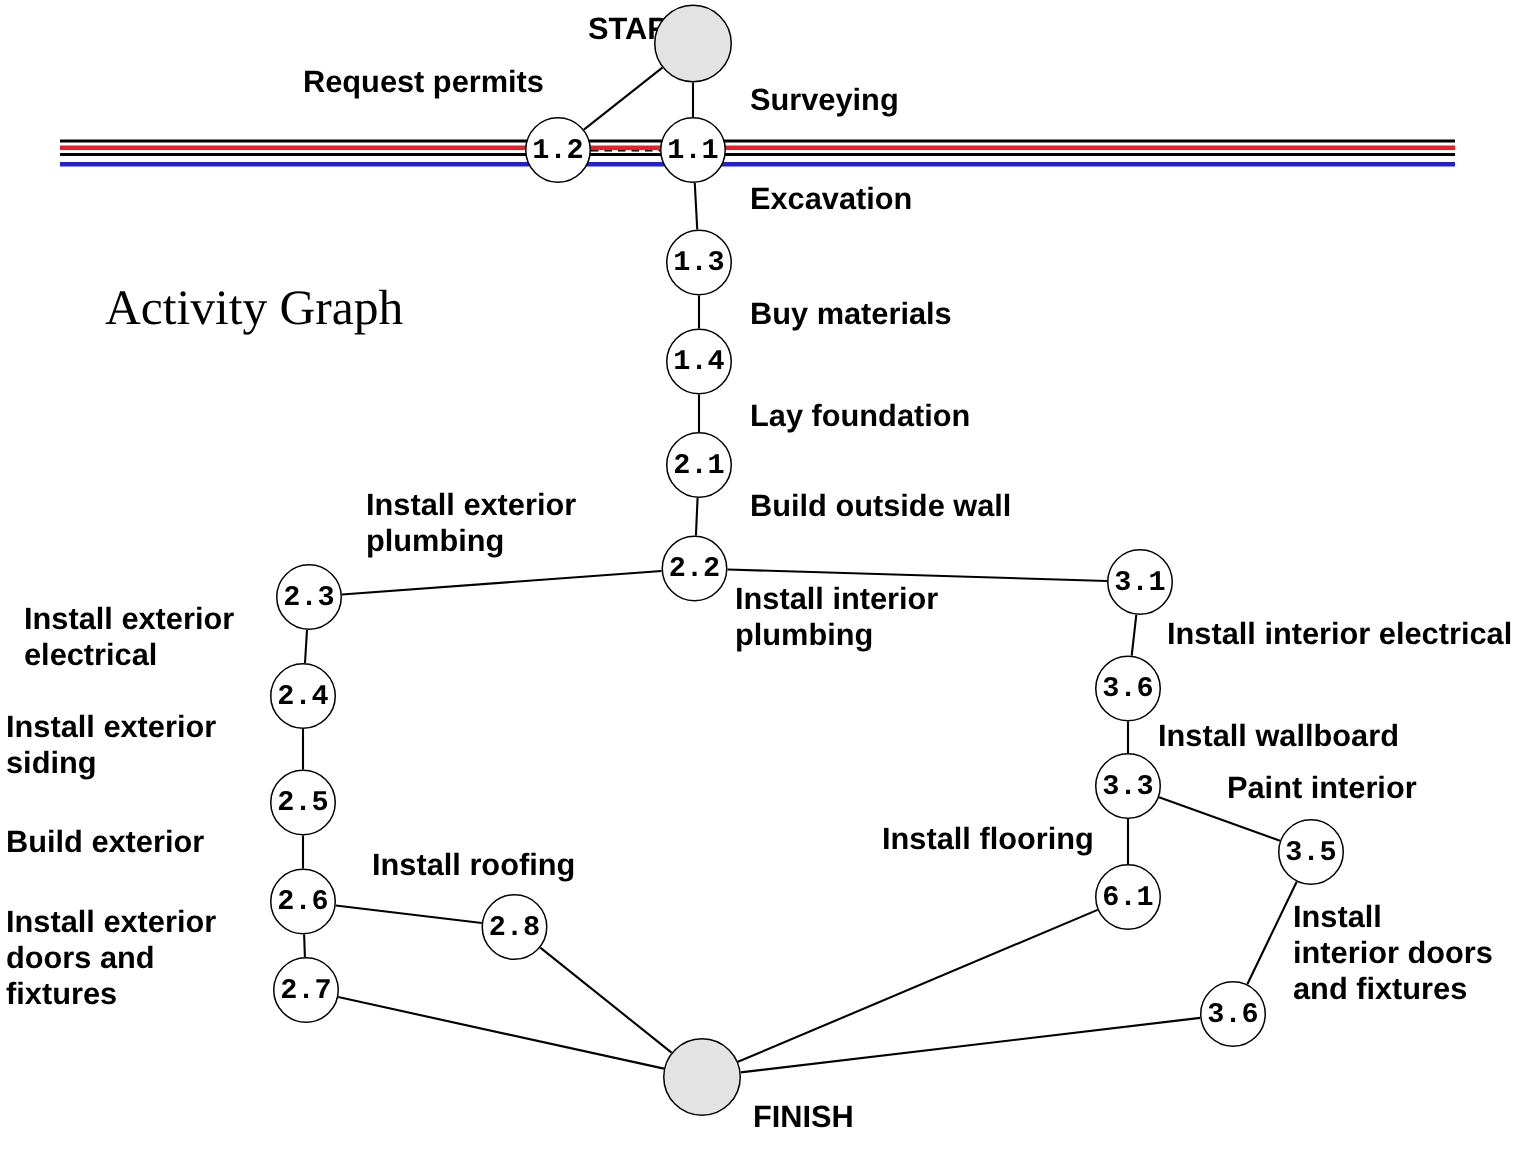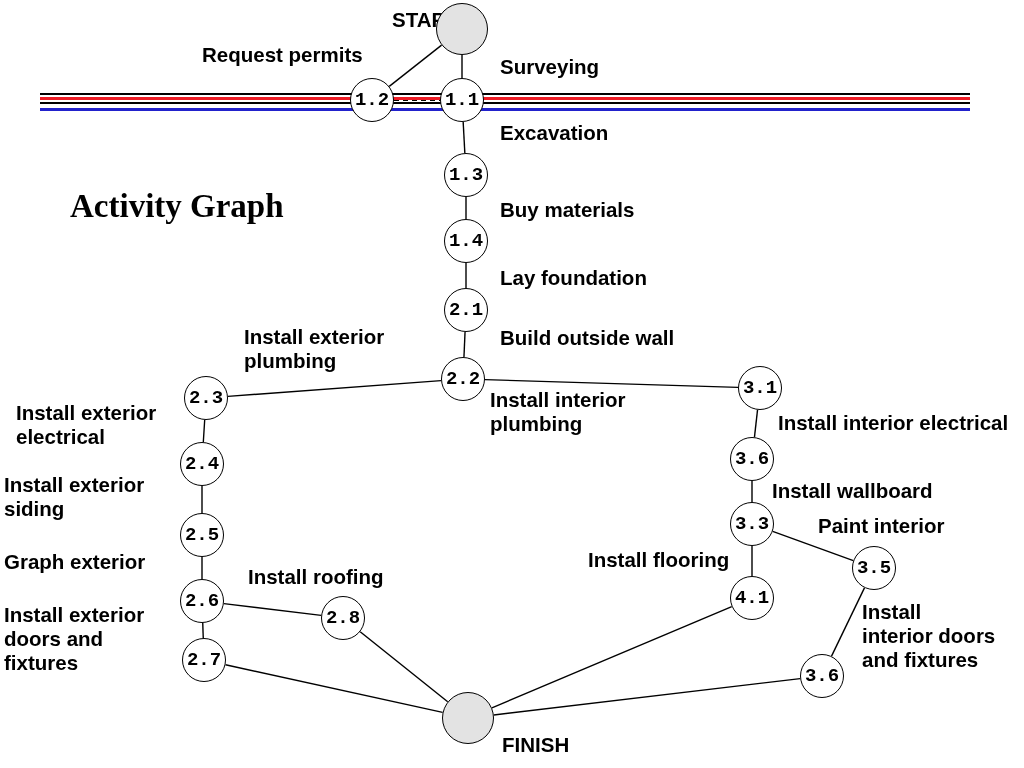--- a/index.html
+++ b/index.html
@@ -44,21 +44,21 @@
     font-family: "Liberation Sans", sans-serif;
     font-weight: bold;
     font-size: 20.5px;
     color: #000000;
     line-height: 1.16;
     white-space: pre;
   }
   .title {
     position: absolute;
     font-family: "Liberation Serif", serif;
-    font-weight: bold;
+    font-weight: normal;
     font-size: 33px;
     color: #000000;
     white-space: pre;
   }
   .rule {
     position: absolute;
     left: 40px;
     width: 930px;
     height: 3px;
   }
@@ -114,21 +114,21 @@
       <div class="label" style="left: 500px; top: 266px;">Lay foundation</div>
       <div class="label" style="left: 500px; top: 326px;">Build outside wall</div>
       <div class="label" style="left: 244px; top: 325px;">Install exterior
 plumbing</div>
       <div class="label" style="left: 490px; top: 388px;">Install interior
 plumbing</div>
       <div class="label" style="left: 16px; top: 401px;">Install exterior
 electrical</div>
       <div class="label" style="left: 4px; top: 473px;">Install exterior
 siding</div>
-      <div class="label" style="left: 4px; top: 550px;">Graph exterior</div>
+      <div class="label" style="left: 4px; top: 550px;">Build exterior</div>
       <div class="label" style="left: 4px; top: 603px;">Install exterior
 doors and
 fixtures</div>
       <div class="label" style="left: 248px; top: 565px;">Install roofing</div>
       <div class="label" style="left: 778px; top: 411px;">Install interior electrical</div>
       <div class="label" style="left: 772px; top: 479px;">Install wallboard</div>
       <div class="label" style="left: 818px; top: 514px;">Paint interior</div>
       <div class="label" style="left: 588px; top: 548px;">Install flooring</div>
       <div class="label" style="left: 862px; top: 600px;">Install
 interior doors
@@ -145,18 +145,18 @@
       <div class="node" style="left: 441px; top: 357px; width: 44px; height: 44px;">2.2</div>
       <div class="node" style="left: 184px; top: 376px; width: 44px; height: 44px;">2.3</div>
       <div class="node" style="left: 180px; top: 442px; width: 44px; height: 44px;">2.4</div>
       <div class="node" style="left: 180px; top: 513px; width: 44px; height: 44px;">2.5</div>
       <div class="node" style="left: 180px; top: 579px; width: 44px; height: 44px;">2.6</div>
       <div class="node" style="left: 182px; top: 638px; width: 44px; height: 44px;">2.7</div>
       <div class="node" style="left: 321px; top: 596px; width: 44px; height: 44px;">2.8</div>
       <div class="node" style="left: 738px; top: 366px; width: 44px; height: 44px;">3.1</div>
       <div class="node" style="left: 730px; top: 437px; width: 44px; height: 44px;">3.6</div>
       <div class="node" style="left: 730px; top: 502px; width: 44px; height: 44px;">3.3</div>
-      <div class="node" style="left: 730px; top: 576px; width: 44px; height: 44px;">4.1</div>
+      <div class="node" style="left: 730px; top: 576px; width: 44px; height: 44px;">6.1</div>
       <div class="node" style="left: 852px; top: 546px; width: 44px; height: 44px;">3.5</div>
       <div class="node" style="left: 800px; top: 654px; width: 44px; height: 44px;">3.6</div>
       <div class="node terminal" style="left: 442px; top: 692px; width: 52px; height: 52px;"></div>
     </div>
 </div>
 
 </body></html>

